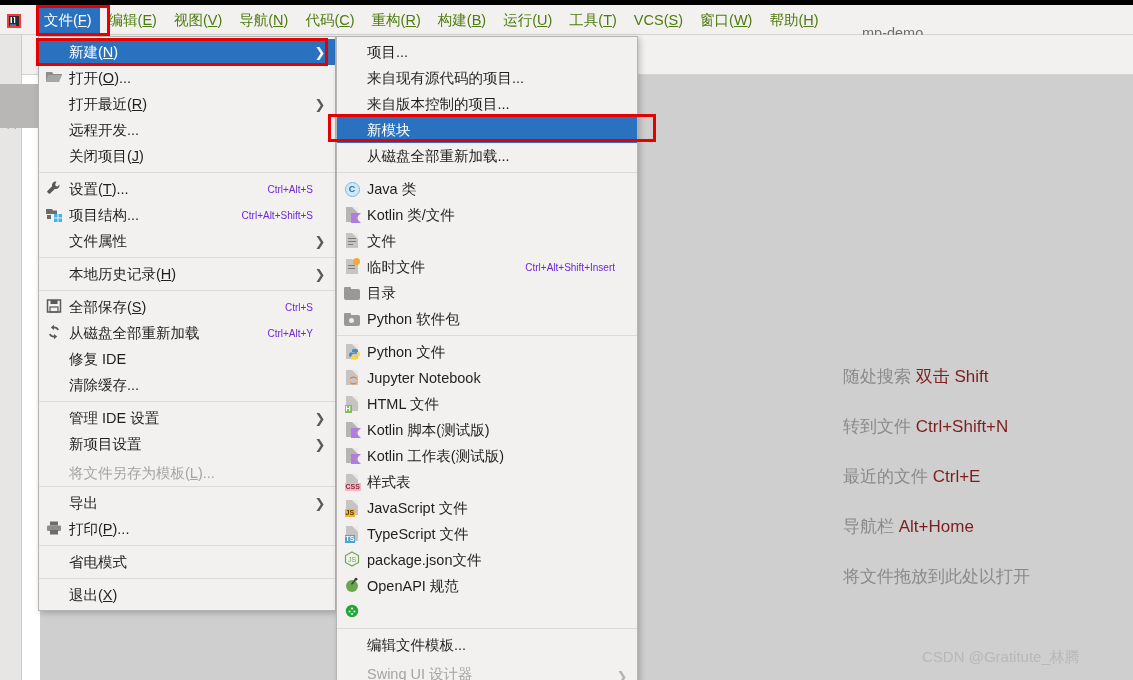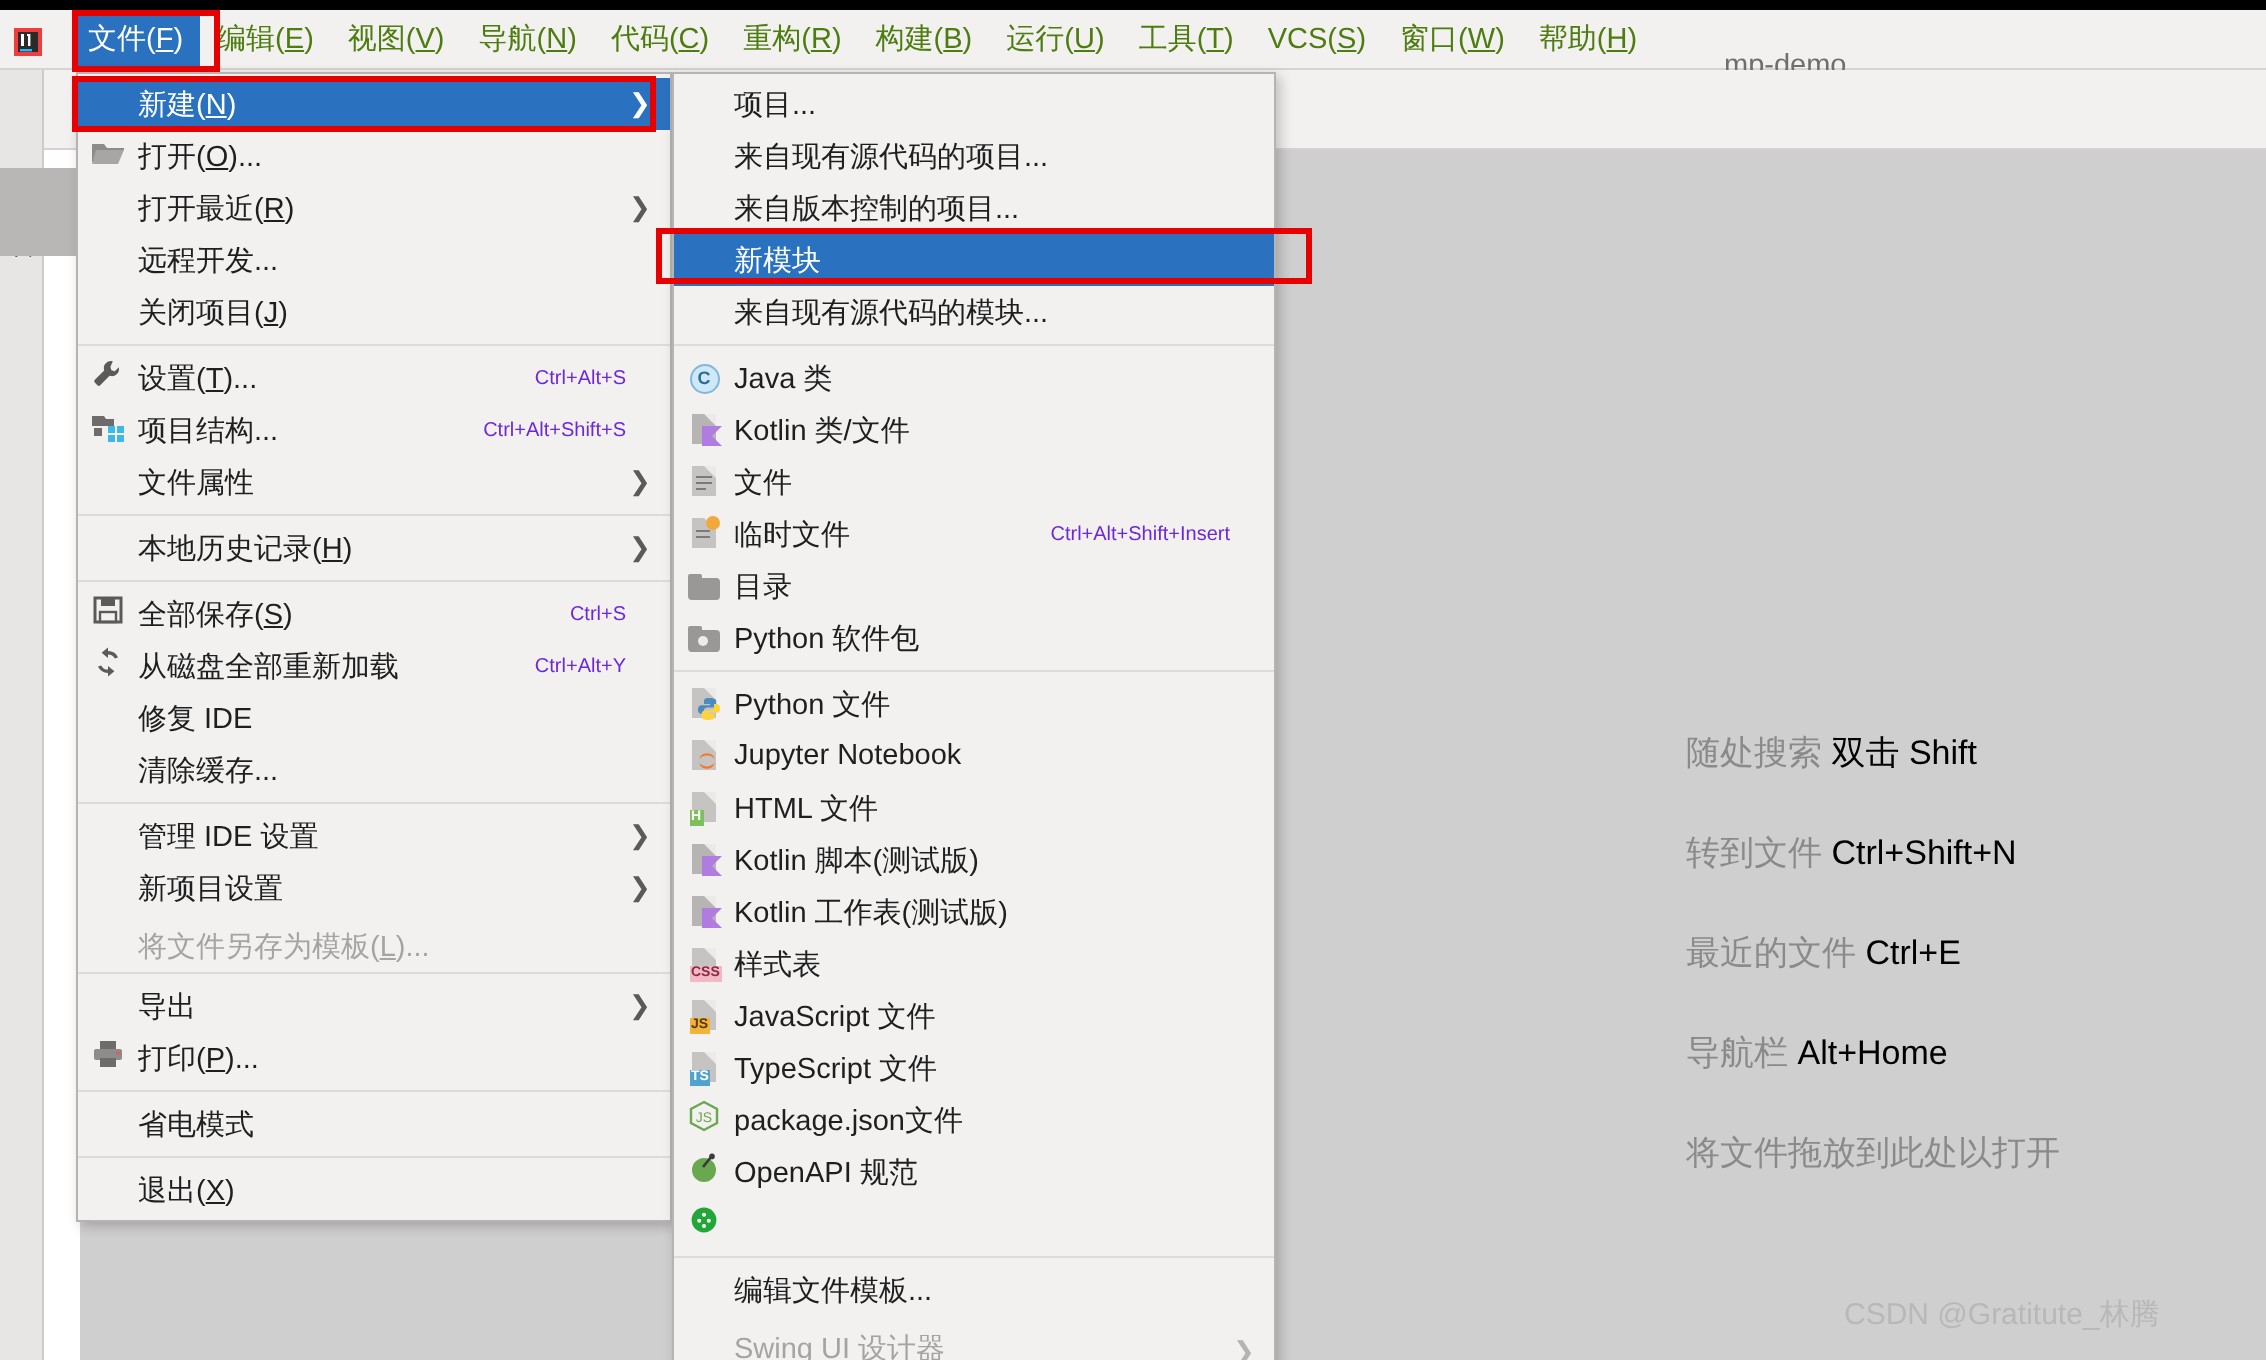--- a/index.html
+++ b/index.html
@@ -140,21 +140,21 @@
   .hints {
     position: absolute; left: 843px; top: 365px; width: 290px;
     z-index: 5;
   }
   .hint-row {
     font-size: 17px;
     color: #8a8a8a;
     margin-bottom: 27px;
     white-space: nowrap;
   }
-  .hint-row .key { color: #000000; }
+  .hint-row .key { color: #7f1d1d; }
 
   .watermark {
     position: absolute; left: 922px; top: 648px;
     font-size: 15px; color: #b8b8b8;
     z-index: 8;
   }
 
   
   .fileico { position: relative; width: 15px; height: 16px; }
   .fileico .sheet {
@@ -400,21 +400,21 @@
         <span class="lbl">来自版本控制的项目...</span>
         <span class="arrow"></span>
       </div>
       <div class="mrow sel">
         <span class="ico"></span>
         <span class="lbl">新模块</span>
         <span class="arrow"></span>
       </div>
       <div class="mrow">
         <span class="ico"></span>
-        <span class="lbl">来自现有源代码的模块...</span>
+        <span class="lbl">从磁盘全部重新加载...</span>
         <span class="arrow"></span>
       </div>
       <div class="msep"></div>
       <div class="mrow">
         <span class="ico">
           <span class="circ" style="background: rgb(207, 232, 247); border: 1px solid rgb(127, 184, 221); color: rgb(46, 108, 147);">C</span>
         </span>
         <span class="lbl">Java 类</span>
         <span class="arrow"></span>
       </div>

